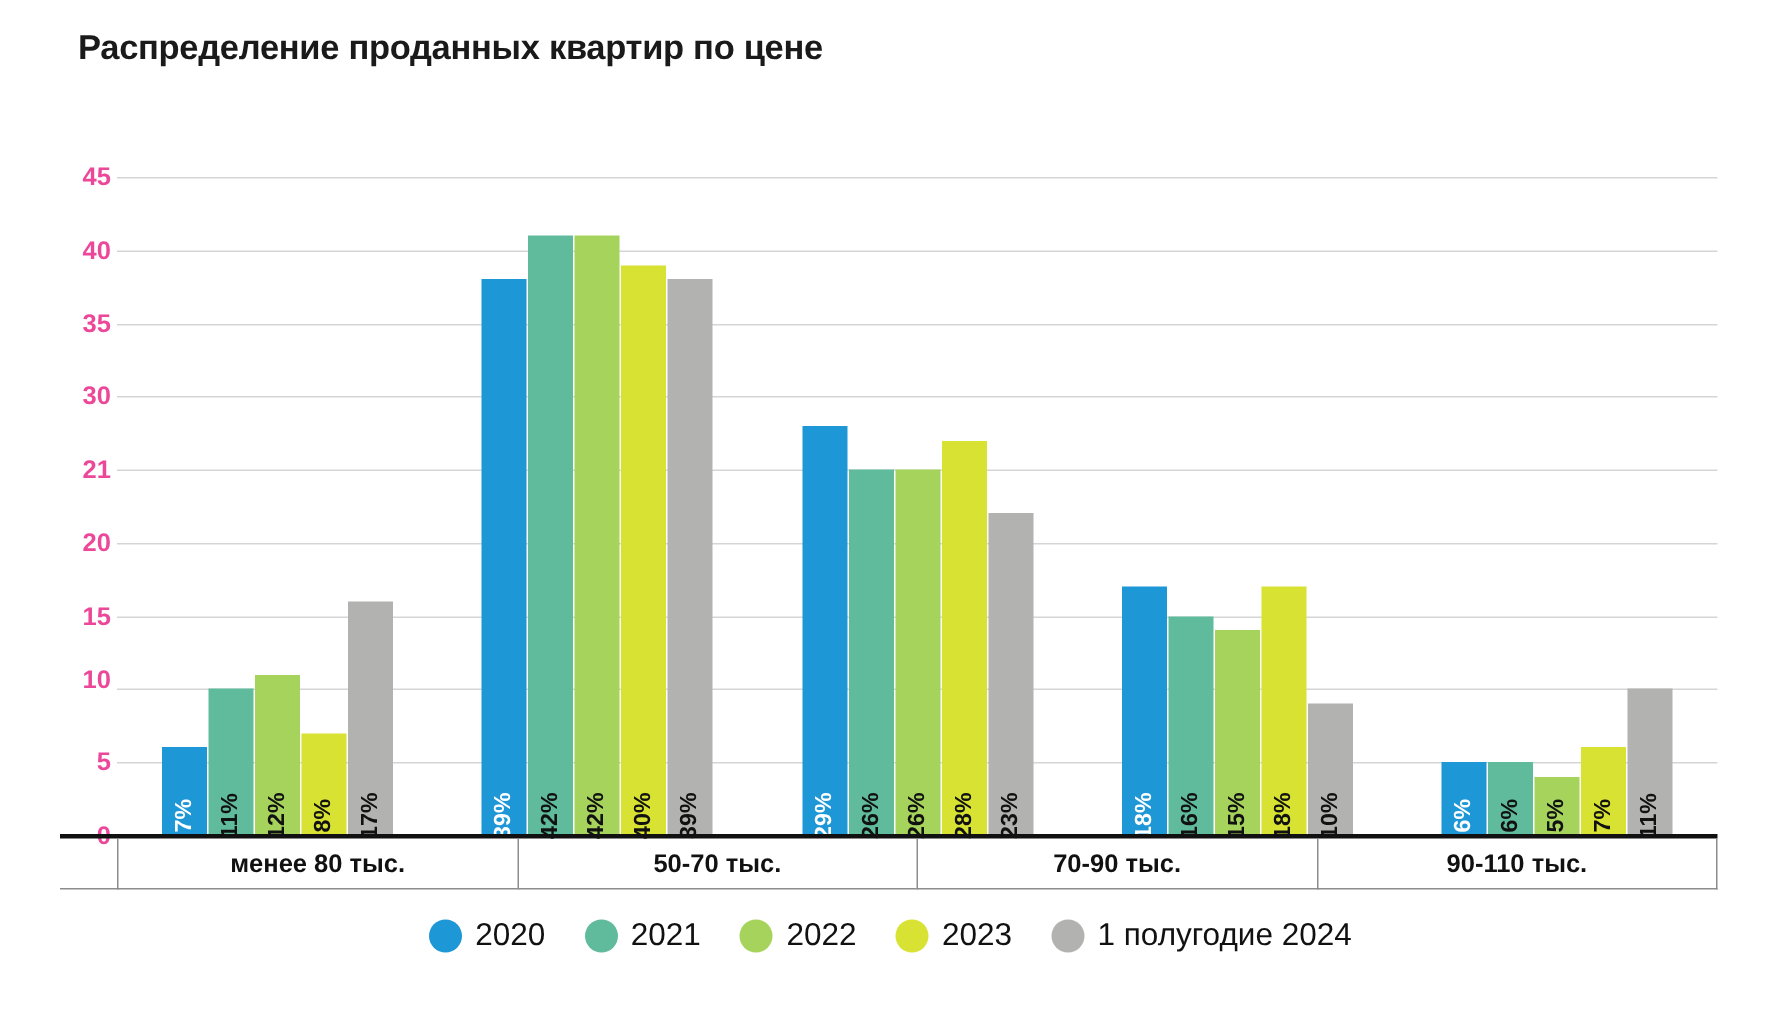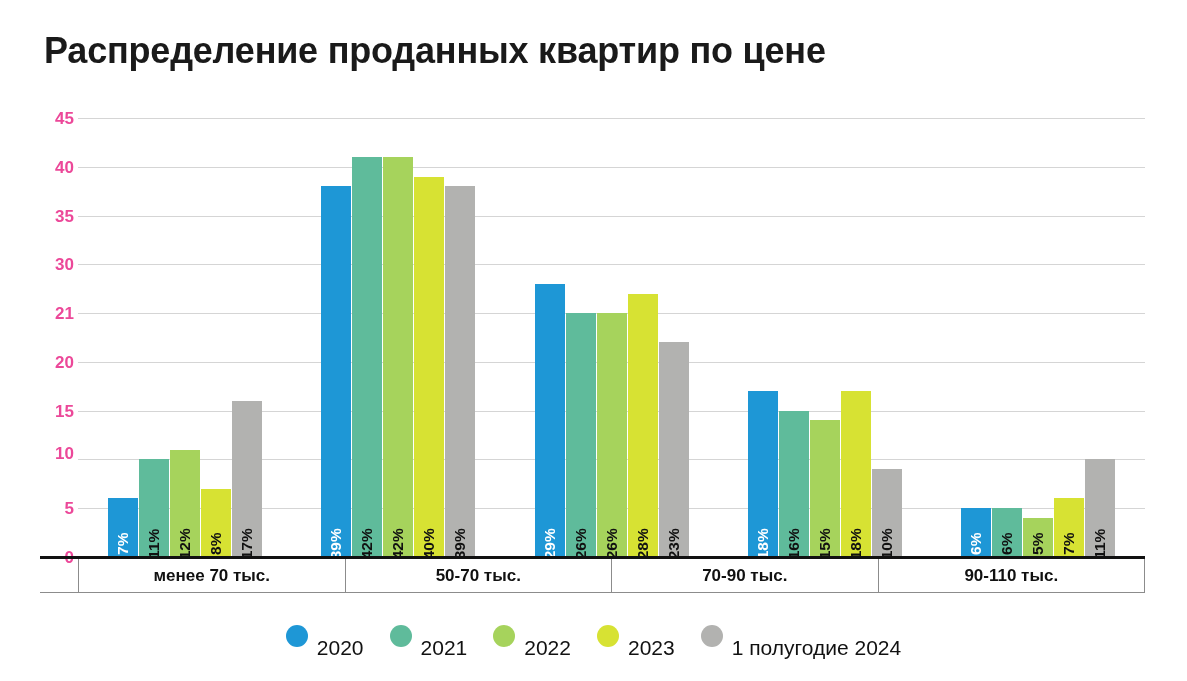--- a/index.html
+++ b/index.html
@@ -16,28 +16,27 @@
 
   #chart-root {
     position: relative;
     width: 1187px;
     height: 681px;
   }
 
   
   .chart-title {
     position: absolute;
-    left: 44px;
+    left: 52px;
     top: 18px;
-    font-size: 36px;
+    font-size: 23px;
     font-weight: bold;
     color: #1a1a1a;
     letter-spacing: -0.2px;
     white-space: nowrap;
-    margin-top: 12px;
   }
 
   
   .plot-area {
     position: absolute;
     left: 78px;
     top: 118px;
     width: 1067px;
     height: 439px;
   }
@@ -188,21 +187,20 @@
   .legend-swatch {
     width: 22px;
     height: 22px;
     border-radius: 50%;
     flex: 0 0 auto;
   }
   .legend-text {
     font-size: 21px;
     color: #111111;
     white-space: nowrap;
-    margin-top: 24px;
   }
 </style>
 </head>
 <body>
 
 <div id="chart-root">
 
   <div class="chart-title">Распределение проданных квартир по цене</div>
 
   <div class="y-axis" id="y-axis">
@@ -326,21 +324,21 @@
               <span class="bar-label">11%</span>
             </div>
           </div>
         </div>
       </div>
   </div>
 
   <div class="baseline"></div>
   <div class="cat-axis-stub"></div>
   <div class="cat-axis" id="cat-axis">
-      <div class="cat-cell">менее 70 тыс.</div>
+      <div class="cat-cell">менее 80 тыс.</div>
       <div class="cat-cell">50-70 тыс.</div>
       <div class="cat-cell">70-90 тыс.</div>
       <div class="cat-cell">90-110 тыс.</div>
     </div>
 
   <div class="legend" id="legend">
       <div class="legend-item">
         <span class="legend-swatch" style="background: rgb(30, 151, 214);"></span>
         <span class="legend-text">2020</span>
       </div>

